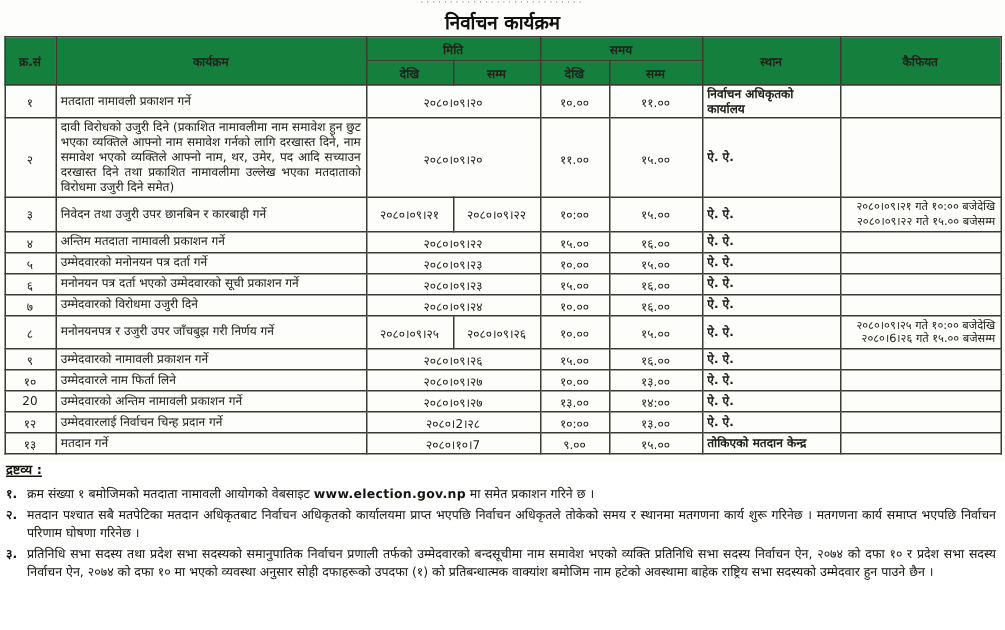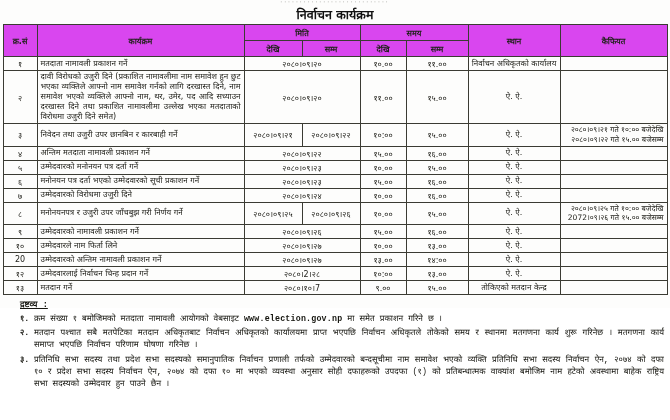--- a/index.html
+++ b/index.html
@@ -22,29 +22,29 @@
   }
   table.schedule{
     border-collapse:collapse;table-layout:fixed;width:664px;margin:0 auto;
     font-size:8px;
   }
   table.schedule th, table.schedule td{
     border:1px solid #3b3b33;padding:1px 3px;vertical-align:middle;
     color:#22221c;
   }
   table.schedule th{
-    background:#d946ef;font-weight:bold;text-align:center;font-size:8px;
+    background:#15803d;font-weight:bold;text-align:center;font-size:8px;
     padding:2px 2px;
   }
   td.c{text-align:center;}
   td.program{text-align:left;text-align:justify;padding:2px 4px;line-height:1.25;}
   td.remarks{font-size:7.5px;white-space:pre-line;text-align:right;line-height:1.3;padding:1px 3px;}
-  td.place{text-align:center;line-height:1.2;}
+  td.place{line-height:1.2;font-weight:bold;}
   td.num{font-size:8px;}
-  .notes{margin:4px 6px 0 20px;font-size:8.3px;line-height:1.45;color:#15150f;font-family:Liberation Mono, monospace;}
+  .notes{margin:4px 6px 0 4px;font-size:8.3px;line-height:1.45;color:#15150f;}
   .notes-heading{font-weight:bold;text-decoration:underline;font-size:8.6px;}
   .note-item{display:flex;margin-top:2px;text-align:justify;}
   .note-num{flex:0 0 14px;font-weight:bold;}
   .note-text{flex:1;}
   .url{font-weight:bold;letter-spacing:.2px;}
 </style>
 </head>
 <body>
 
 <div class="page">
@@ -148,21 +148,21 @@
         </tr>
         <tr>
           <td class="c num">८</td>
           <td class="program">मनोनयनपत्र र उजुरी उपर जाँचबुझ गरी निर्णय गर्ने</td>
           <td class="c num">२०८०।०९।२५</td>
           <td class="c num">२०८०।०९।२६</td>
           <td class="c num">१०.००</td>
           <td class="c num">१५.००</td>
           <td class="place">ऐ. ऐ.</td>
           <td class="remarks">२०८०।०९।२५ गते  १०:०० बजेदेखि
-2072।०९।२६ गते १५.०० बजेसम्म</td>
+२०८०।6।२६ गते १५.०० बजेसम्म</td>
         </tr>
         <tr>
           <td class="c num">९</td>
           <td class="program">उम्मेदवारको नामावली प्रकाशन गर्ने</td>
           <td class="c num" colspan="2">२०८०।०९।२६</td>
           <td class="c num">१५.००</td>
           <td class="c num">१६.००</td>
           <td class="place">ऐ. ऐ.</td>
           <td class="remarks"></td>
         </tr>

